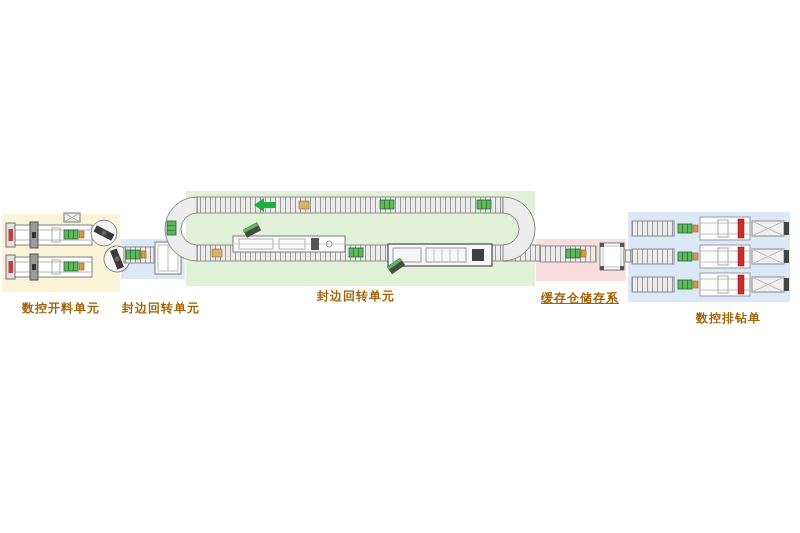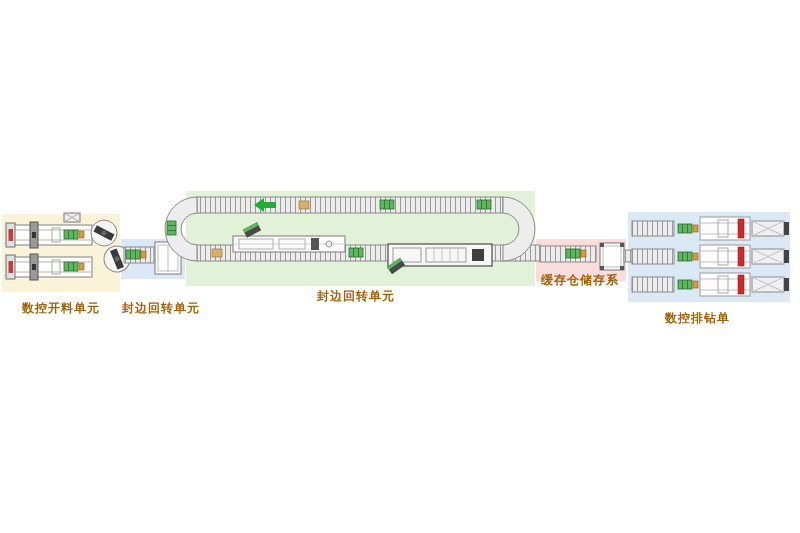--- a/index.html
+++ b/index.html
@@ -22,22 +22,22 @@
     position:absolute;
     font-size:12px;
     font-weight:bold;
     color:#a16207;
     white-space:nowrap;
     letter-spacing:1px;
   }
   .label-cutting  { left:22px;  top:300px;font-family:Liberation Serif, serif; }
   .label-buffer1  { left:122px; top:300px; }
   .label-edgeband { left:317px; top:288px; }
-  .label-buffer2  { left:541px; top:272px; }
-  .label-drilling { left:665px; top:310px; }
+  .label-buffer2  { left:541px; top:290px;text-decoration:underline; }
+  .label-drilling { left:696px; top:310px; }
 </style>
 </head>
 <body>
 
 <div class="canvas">
 
   <div class="zone zone-cutting" style="background: rgb(251, 243, 216);"></div>
   <div class="zone zone-buffer1" style="background: rgb(219, 232, 246);"></div>
   <div class="zone zone-edgeband" style="background: rgb(225, 242, 217);"></div>
   <div class="zone zone-buffer2" style="background: rgb(249, 220, 220);"></div>

